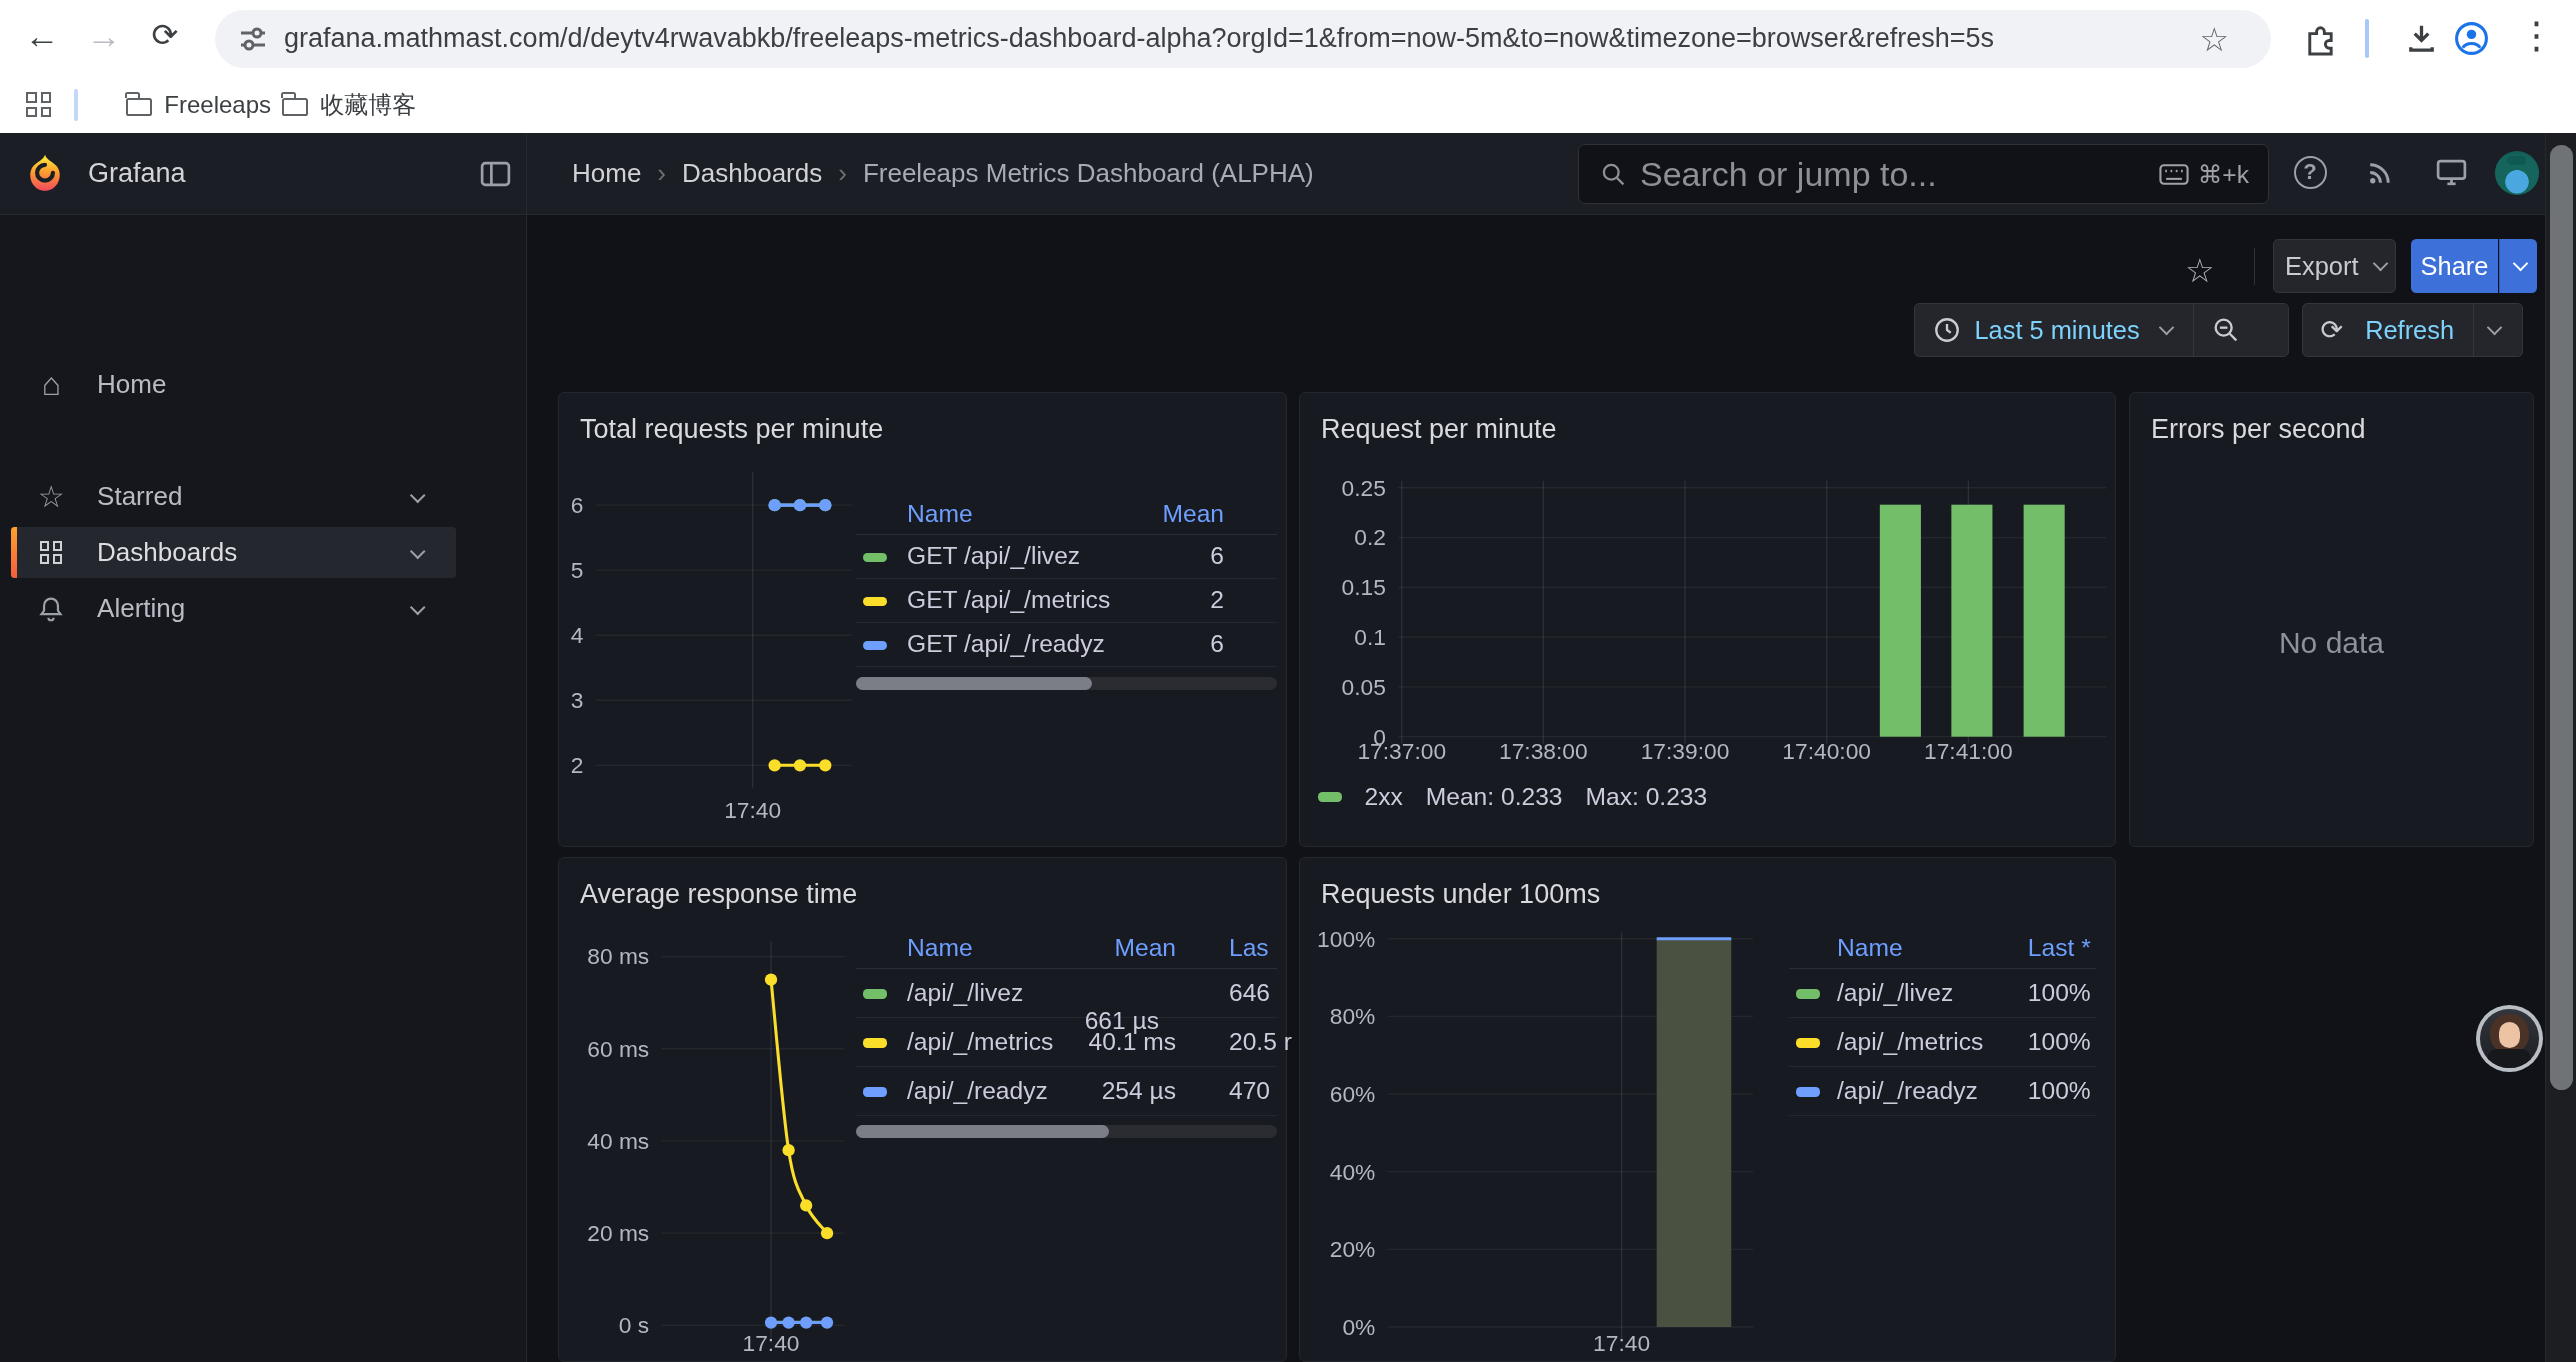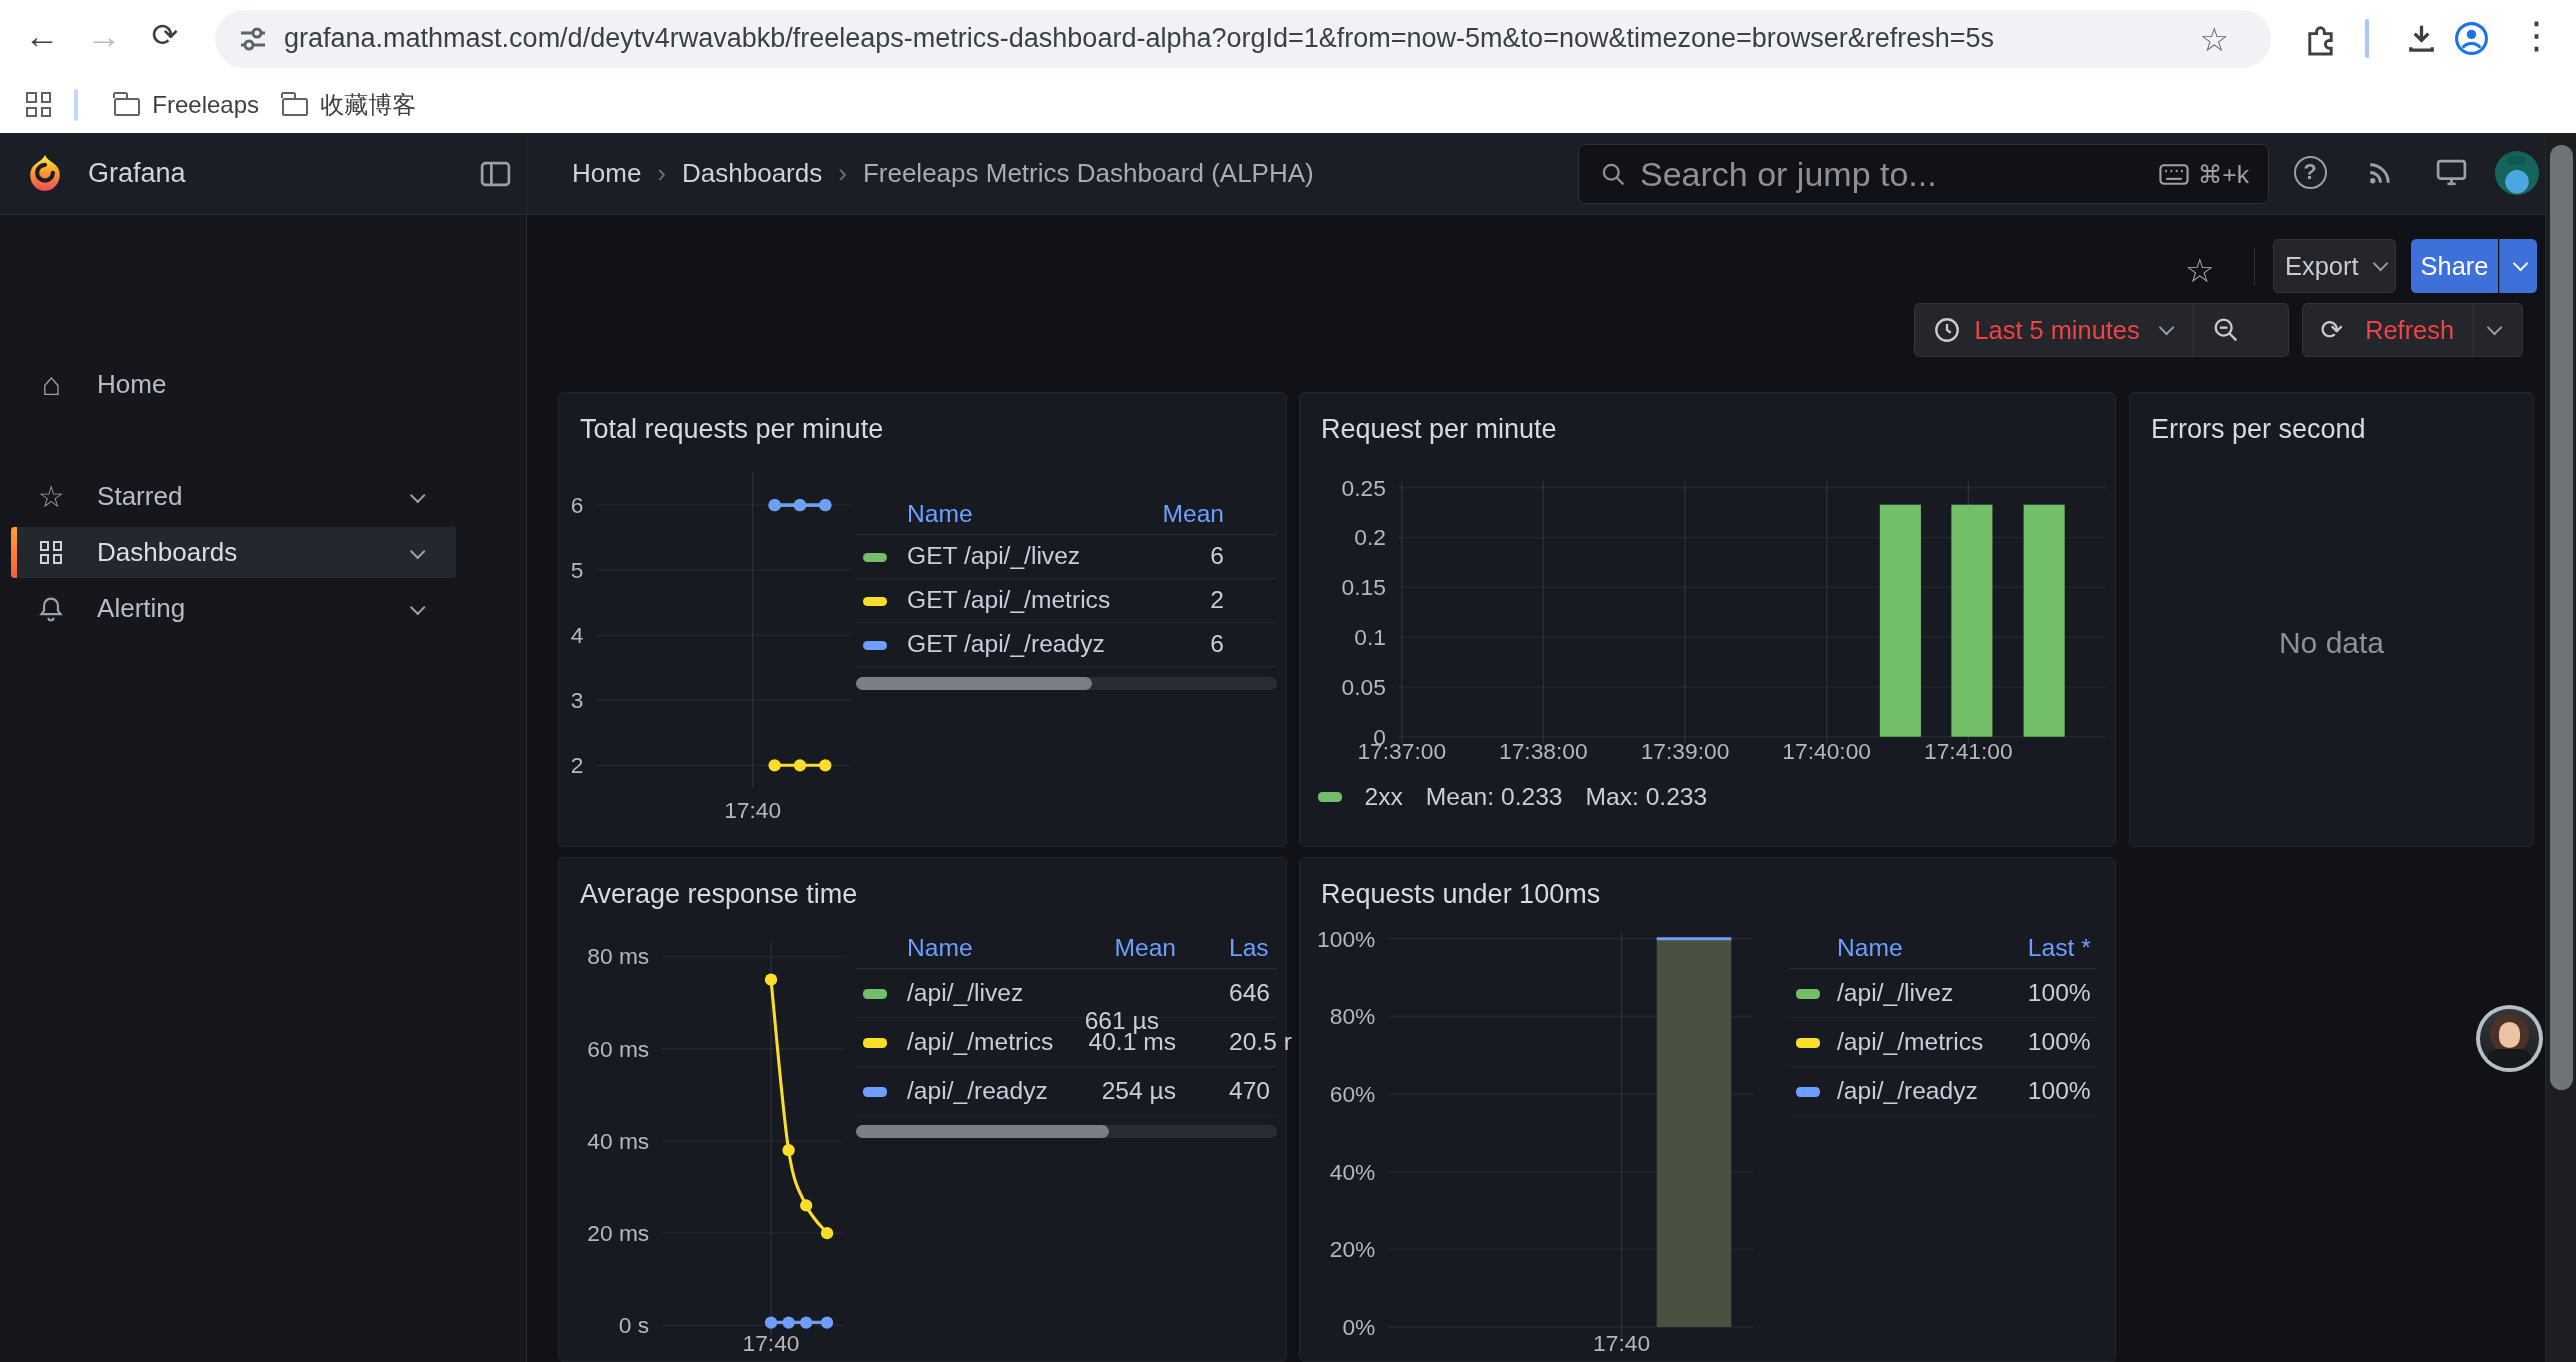--- a/index.html
+++ b/index.html
@@ -69,21 +69,21 @@
           transform:rotate(45deg); display:inline-block; }
   .tb-star { position:absolute; left:2185px; top:118px; font-size:33px; color:#b0b2ba; cursor:pointer; }
   .vsep { position:absolute; left:2254px; top:115px; width:0.9px; height:37px; background:#2e3136; }
   .btn { position:absolute; height:54px; border-radius:5.3px; display:flex; align-items:center; justify-content:center;
          font-size:25.4px; font-weight:500; cursor:pointer; }
   .btn-dark { background:#24262c; border:0.9px solid #33363c; color:#c9cbd2; }
   .btn-blue { background:#3D71D9; color:#ffffff; }
   .btn .chev { margin-left:14px; transform:rotate(45deg) translateY(-2.6px); }
   .btn-blue .chev { border-color:#ffffff; }
 
-  .time-btn-label { font-size:25.4px; font-weight:500; color:#ef4444; }
+  .time-btn-label { font-size:25.4px; font-weight:500; color:#7dd3fc; }
   .inner-sep { width:0.9px; height:53px; background:#33363c; }
 
   
   .panel { position:absolute; background:#171a20; border:0.9px solid #24272d; border-radius:6px; }
   .panel-title { position:absolute; left:21px; top:21px; font-size:27px; font-weight:500; color:#d8dade; cursor:pointer; }
   .no-data { position:absolute; width:100%; text-align:center; font-size:30px; color:#8e9198; }
   .chart-svg { position:absolute; left:0; top:0; }
 
   .lgt { position:absolute; }
   .lg-header { position:relative; border-bottom:0.9px solid #2b2e36; }
@@ -156,21 +156,21 @@
 </div>
 
 <div class="bookmarks-bar">
   <div class="apps-grid">
       <span></span>
       <span></span>
       <span></span>
       <span></span>
     </div>
   <div class="bm-sep"></div>
-  <div class="bm-item" style="left:100px">
+  <div class="bm-item" style="left:112px">
     <span class="folder"></span>
     <span class="bm-label">Freeleaps</span>
   </div>
   <div class="bm-item" style="left:268px">
     <span class="folder"></span>
     <span class="bm-label">收藏博客</span>
   </div>
 </div>
 
 <div class="gf-app">

